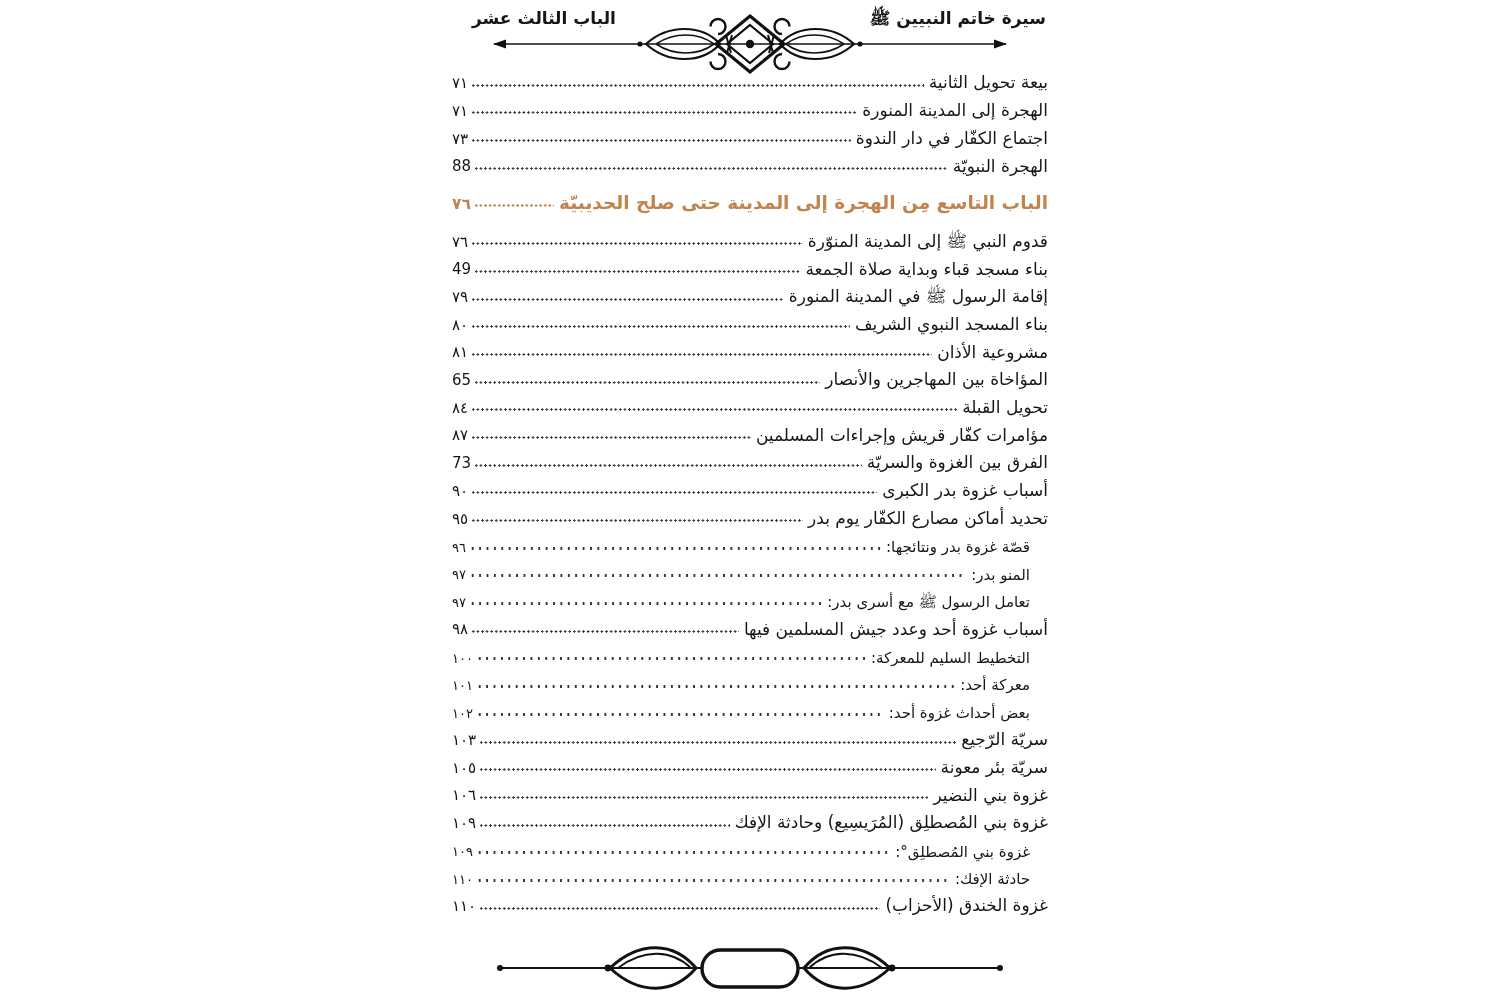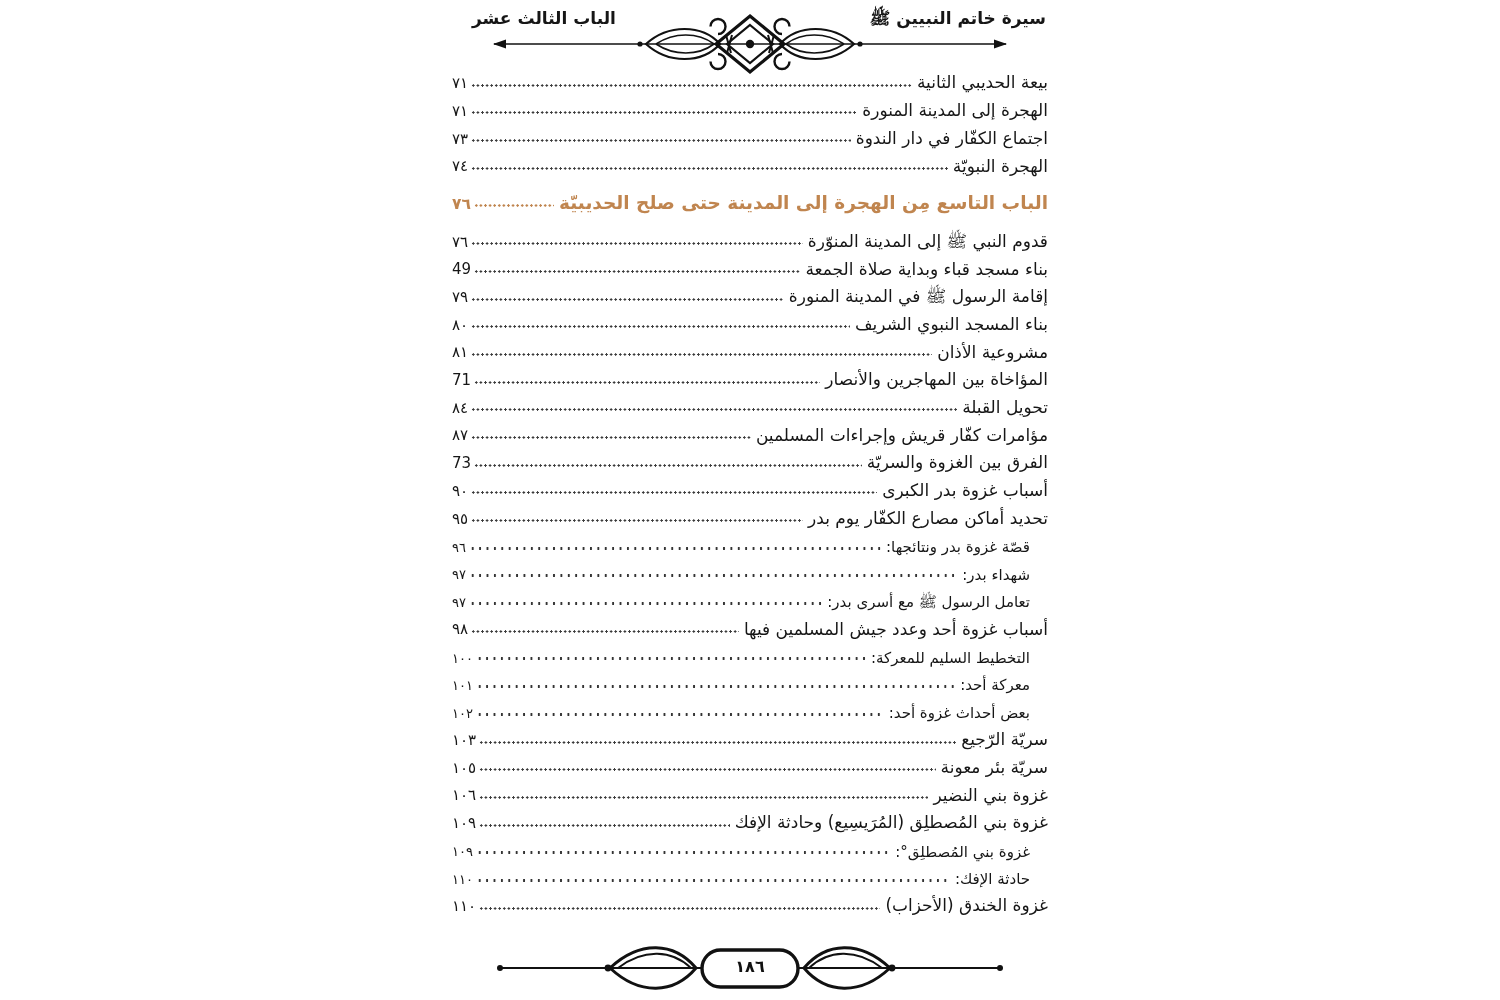--- a/index.html
+++ b/index.html
@@ -81,38 +81,38 @@
       <path class="stroke" stroke-width="2" d="M236,23 L241,41 M242,23 L237,41"></path>
     </g>
 
     <path class="stroke" stroke-width="3.2" d="M260,4 L294,32 L260,60 L226,32 Z"></path>
     <path class="stroke" stroke-width="2.2" d="M260,13 L283,32 L260,51 L237,32 Z"></path>
     <circle cx="260" cy="32" r="4.2" fill="#111"></circle>
   </svg>
 
   <div class="toc">
       <div class="row main">
-        <span class="title">بيعة الحديبي الثانية</span>
+        <span class="title">بيعة تحويل الثانية</span>
         <span class="leader"></span>
         <span class="pagenum">٧١</span>
       </div>
       <div class="row main">
         <span class="title">الهجرة إلى المدينة المنورة</span>
         <span class="leader"></span>
         <span class="pagenum">٧١</span>
       </div>
       <div class="row main">
         <span class="title">اجتماع الكفّار في دار الندوة</span>
         <span class="leader"></span>
         <span class="pagenum">٧٣</span>
       </div>
       <div class="row main">
         <span class="title">الهجرة النبويّة</span>
         <span class="leader"></span>
-        <span class="pagenum">٧٤</span>
+        <span class="pagenum">88</span>
       </div>
       <div class="row chapter">
         <span class="title">الباب التاسع مِن الهجرة إلى المدينة حتى صلح الحديبيّة</span>
         <span class="leader"></span>
         <span class="pagenum">٧٦</span>
       </div>
       <div class="row main">
         <span class="title">قدوم النبي ﷺ إلى المدينة المنوّرة</span>
         <span class="leader"></span>
         <span class="pagenum">٧٦</span>
@@ -133,21 +133,21 @@
         <span class="pagenum">٨٠</span>
       </div>
       <div class="row main">
         <span class="title">مشروعية الأذان</span>
         <span class="leader"></span>
         <span class="pagenum">٨١</span>
       </div>
       <div class="row main">
         <span class="title">المؤاخاة بين المهاجرين والأنصار</span>
         <span class="leader"></span>
-        <span class="pagenum">71</span>
+        <span class="pagenum">65</span>
       </div>
       <div class="row main">
         <span class="title">تحويل القبلة</span>
         <span class="leader"></span>
         <span class="pagenum">٨٤</span>
       </div>
       <div class="row main">
         <span class="title">مؤامرات كفّار قريش وإجراءات المسلمين</span>
         <span class="leader"></span>
         <span class="pagenum">٨٧</span>
@@ -166,21 +166,21 @@
         <span class="title">تحديد أماكن مصارع الكفّار يوم بدر</span>
         <span class="leader"></span>
         <span class="pagenum">٩٥</span>
       </div>
       <div class="row sub">
         <span class="title">قصّة غزوة بدر ونتائجها:</span>
         <span class="leader"></span>
         <span class="pagenum">٩٦</span>
       </div>
       <div class="row sub">
-        <span class="title">شهداء بدر:</span>
+        <span class="title">المنو بدر:</span>
         <span class="leader"></span>
         <span class="pagenum">٩٧</span>
       </div>
       <div class="row sub">
         <span class="title">تعامل الرسول ﷺ مع أسرى بدر:</span>
         <span class="leader"></span>
         <span class="pagenum">٩٧</span>
       </div>
       <div class="row main">
         <span class="title">أسباب غزوة أحد وعدد جيش المسلمين فيها</span>
@@ -250,16 +250,15 @@
       <path class="stroke" stroke-width="1.8" d="M128,40 C154,20 182,22 201,40"></path>
 
       <g transform="translate(520,0) scale(-1,1)">
         <circle cx="118" cy="40" r="3.4" fill="#111"></circle>
         <path class="stroke" stroke-width="3" d="M120,40 C150,12 184,14 206,40 C184,66 150,68 120,40 Z"></path>
         <path class="stroke" stroke-width="1.8" d="M128,40 C154,20 182,22 201,40"></path>
       </g>
 
       <rect x="212" y="22" width="96" height="37" rx="18.5" fill="#ffffff" stroke="#111" stroke-width="3.4"></rect>
     </svg>
-    <span class="footer-page">١٨٦</span>
   </div>
 
 </div>
 
 </body></html>

